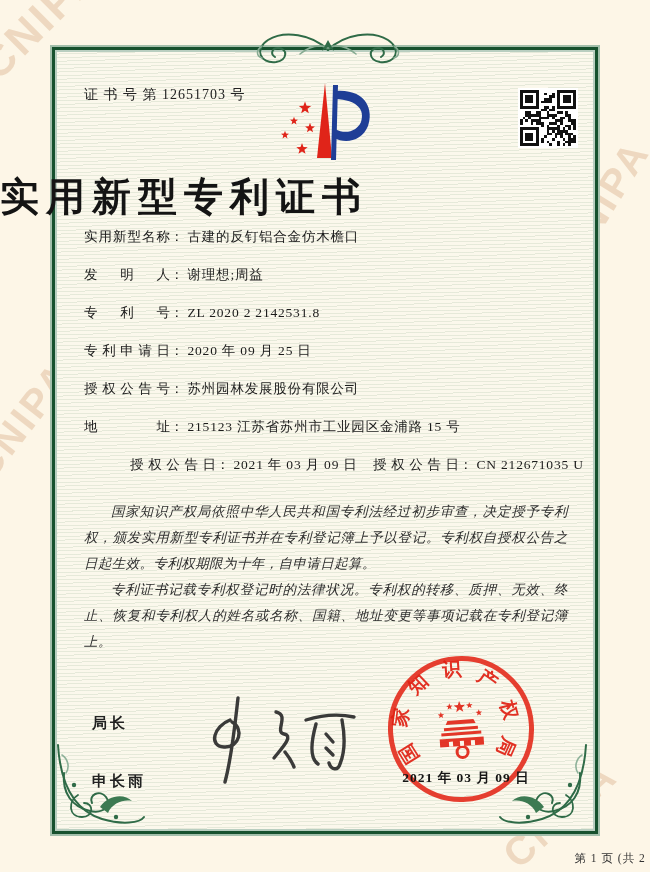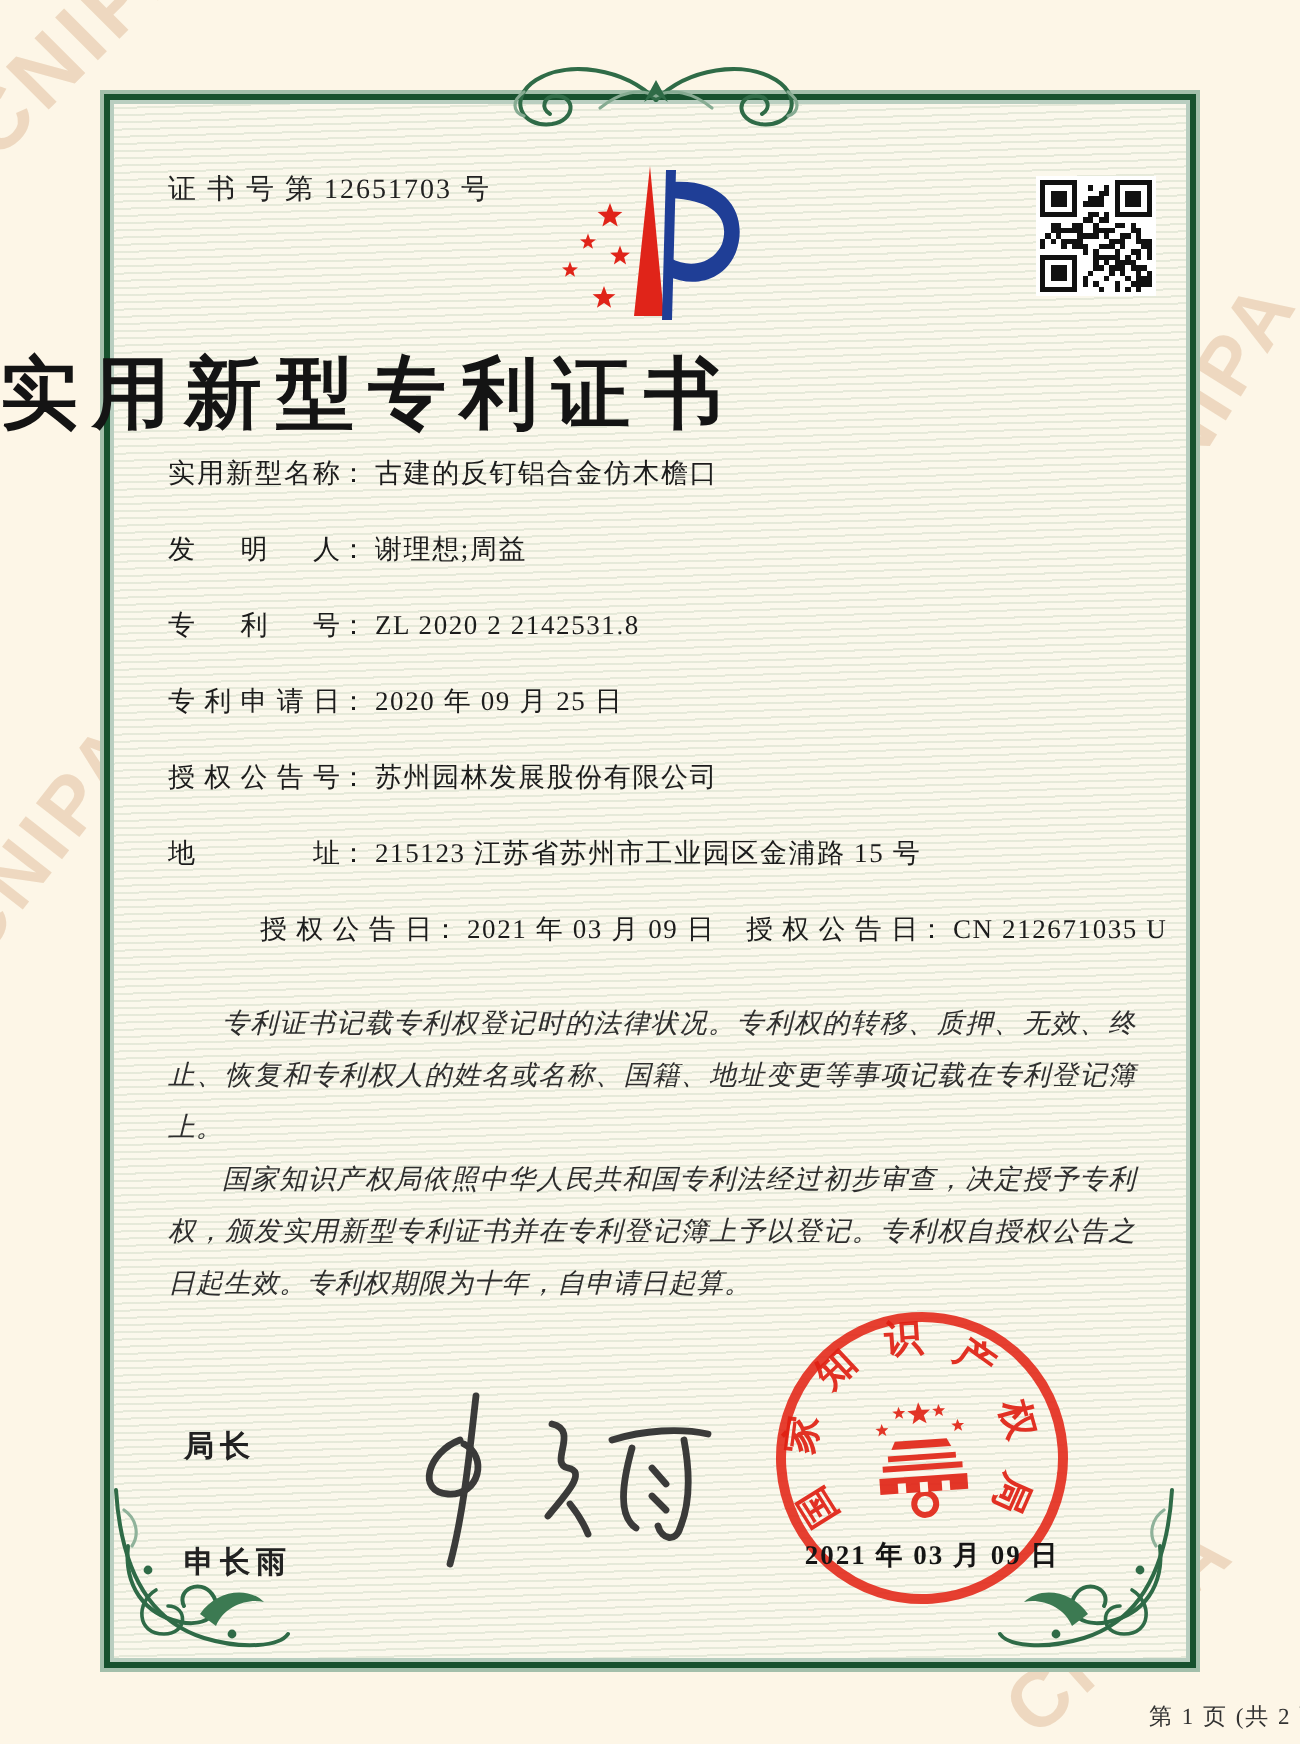--- a/index.html
+++ b/index.html
@@ -332,22 +332,22 @@
       <span class="field-cell">
         <span class="field-label">授权公告日</span><span class="field-colon">：</span><span class="field-value">2021 年 03 月 09 日</span>
       </span>
       <span class="field-cell cell-2">
         <span class="field-label">授权公告日</span><span class="field-colon">：</span><span class="field-value">CN 212671035 U</span>
       </span>
     </div>
   </div>
 
   <div id="paragraphs">
+    <p>国家知识产权局依照中华人民共和国专利法经过初步审查，决定授予专利权，颁发实用新型专利证书并在专利登记簿上予以登记。专利权自授权公告之日起生效。专利权期限为十年，自申请日起算。</p>
     <p>专利证书记载专利权登记时的法律状况。专利权的转移、质押、无效、终止、恢复和专利权人的姓名或名称、国籍、地址变更等事项记载在专利登记簿上。</p>
-    <p>国家知识产权局依照中华人民共和国专利法经过初步审查，决定授予专利权，颁发实用新型专利证书并在专利登记簿上予以登记。专利权自授权公告之日起生效。专利权期限为十年，自申请日起算。</p>
   </div>
 
   <div class="director-line" id="director-title">局长</div>
   <div class="director-line" id="director-name">申长雨</div>
 
   <svg id="signature" viewBox="0 0 165 104">
     <g fill="none" stroke="#2b2b2b" stroke-width="3.4" stroke-linecap="round" opacity="0.92">
       <path d="M38,30 C22,36 16,56 32,57 C48,58 52,38 40,32"></path>
       <path d="M46,8 C43,34 40,66 33,92"></path>
       <path d="M84,22 C98,25 82,42 92,44 C102,46 90,58 82,68"></path>

